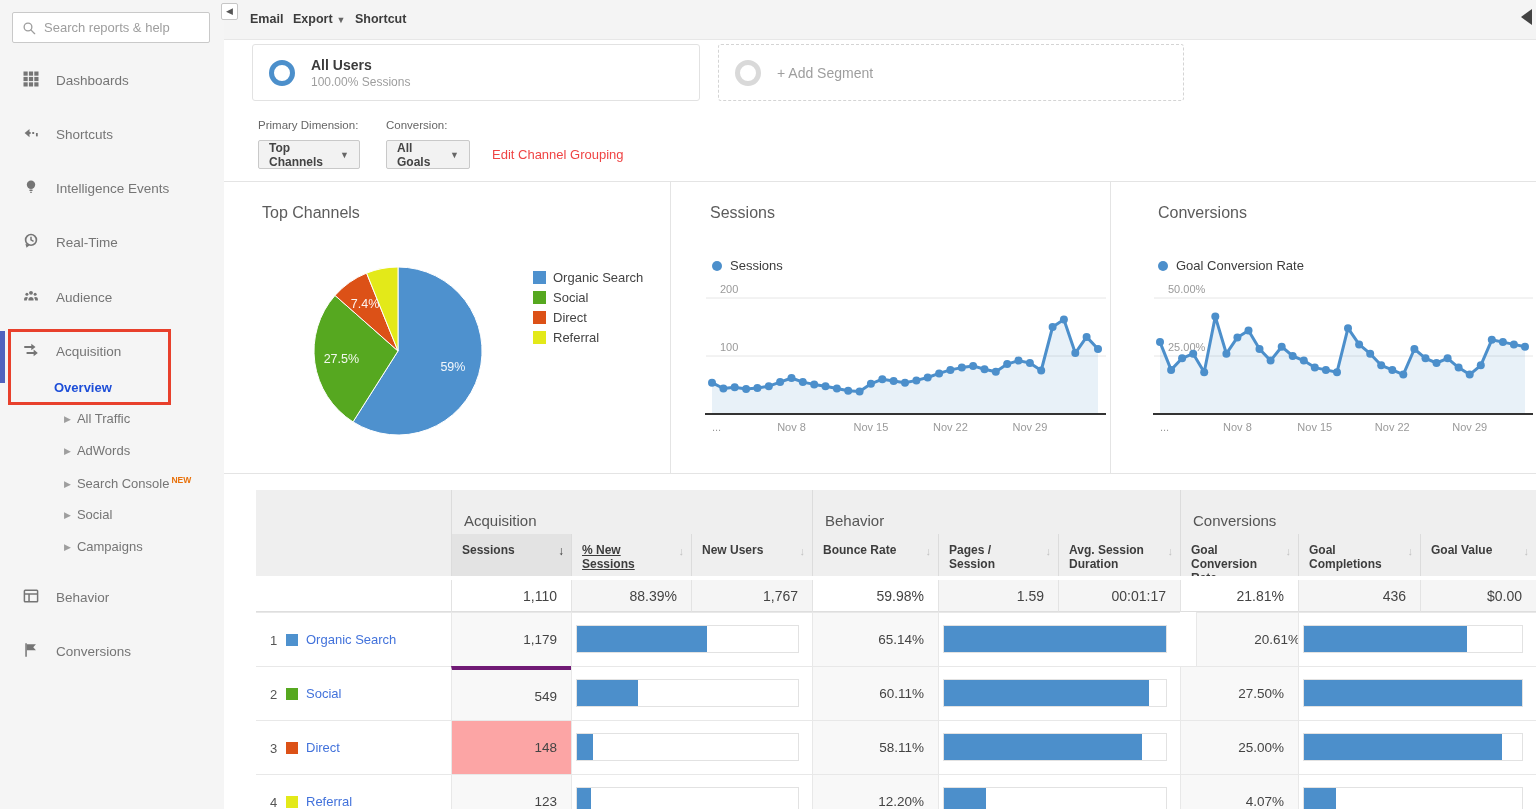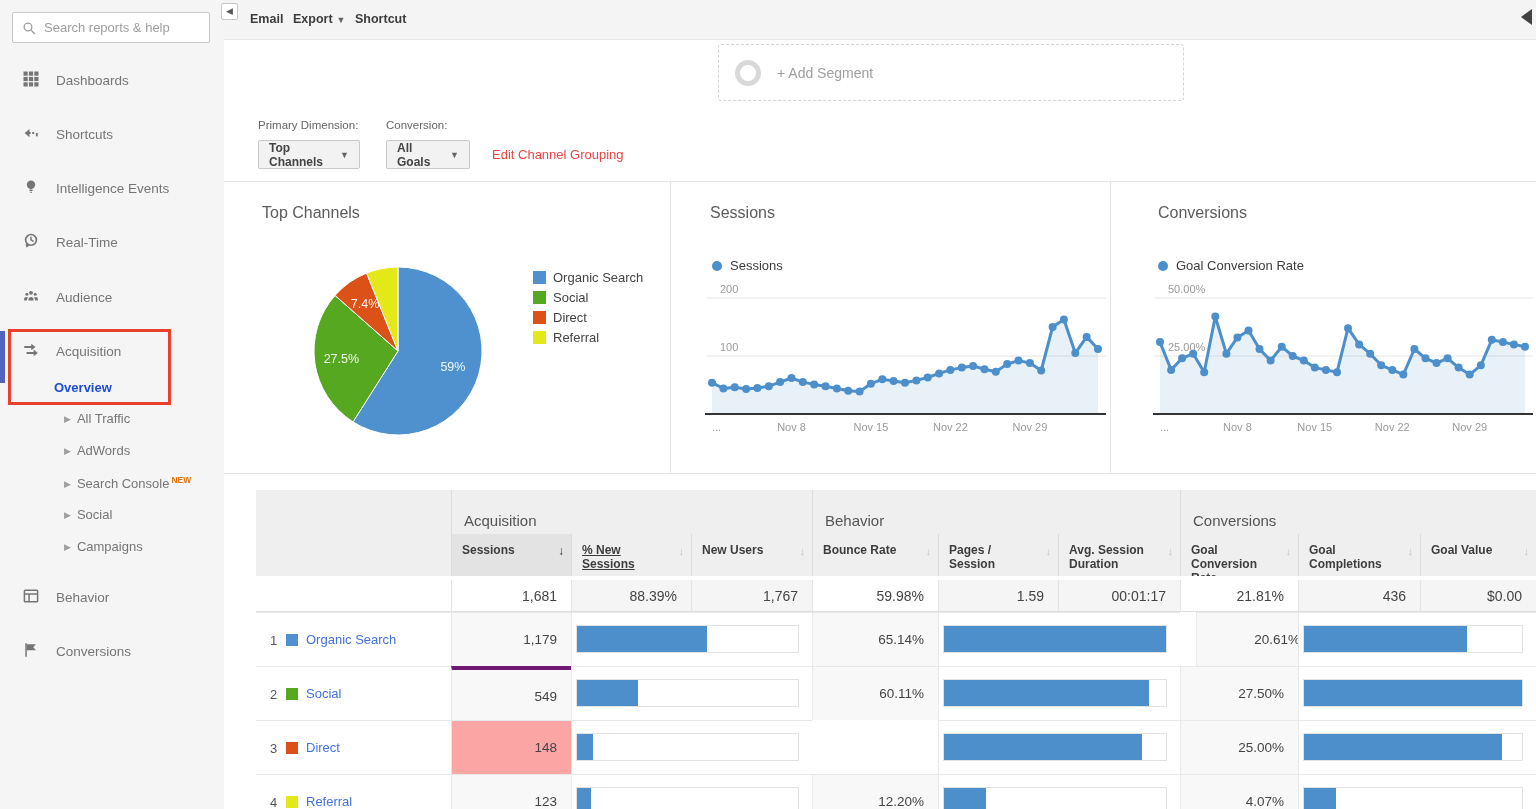--- a/index.html
+++ b/index.html
@@ -183,20 +183,27 @@
   </div>
 
   <div id="topstrip">
     <span class="tool-label" style="left:26px;">Email</span>
     <span class="tool-label" style="left:69px;"><span>Export</span><span class="tool-caret">▼</span></span>
     <span class="tool-label" style="left:131px;">Shortcut</span>
   </div>
   <div id="collapse-btn">◀</div>
   <div id="top-right-arrow"></div>
 
+  <div id="allusers-card">
+    <div class="donut blue" style="border-color: rgb(76, 143, 203);"></div>
+    <div class="seg-texts">
+      <div class="seg-title">All Users</div>
+      <div class="seg-sub">100.00% Sessions</div>
+    </div>
+  </div>
   <div id="addsegment-box">
     <div class="donut gray"></div>
     <div class="seg-texts">
         <div class="seg-title">+ Add Segment</div>
       </div>
   </div>
 
   <div class="dim-label" style="left:258px;">Primary Dimension:</div>
   <div class="dim-label" style="left:386px;">Conversion:</div>
   <div class="dim-btn" style="left:258px;width:102px;justify-content:space-between;">
@@ -367,21 +374,21 @@
       <div class="tcell hdr-cell sorted" style="left:195px;top:44px;width:120px;height:42px;padding:9px 24px 0 10px;border-left:1px solid #dcdcdc;position:absolute;">Sessions<span class="sort-arrow ">↓</span></div>
       <div class="tcell hdr-cell" style="left:315px;top:44px;width:120px;height:42px;padding:9px 24px 0 10px;border-left:1px solid #dcdcdc;position:absolute;text-decoration:underline;">% New Sessions<span class="sort-arrow faint">↓</span></div>
       <div class="tcell hdr-cell" style="left:435px;top:44px;width:121px;height:42px;padding:9px 24px 0 10px;border-left:1px solid #dcdcdc;position:absolute;">New Users<span class="sort-arrow faint">↓</span></div>
       <div class="tcell hdr-cell" style="left:556px;top:44px;width:126px;height:42px;padding:9px 24px 0 10px;border-left:1px solid #dcdcdc;position:absolute;">Bounce Rate<span class="sort-arrow faint">↓</span></div>
       <div class="tcell hdr-cell" style="left:682px;top:44px;width:120px;height:42px;padding:9px 24px 0 10px;border-left:1px solid #dcdcdc;position:absolute;">Pages / Session<span class="sort-arrow faint">↓</span></div>
       <div class="tcell hdr-cell" style="left:802px;top:44px;width:122px;height:42px;padding:9px 24px 0 10px;border-left:1px solid #dcdcdc;position:absolute;">Avg. Session Duration<span class="sort-arrow faint">↓</span></div>
       <div class="tcell hdr-cell" style="left:924px;top:44px;width:118px;height:42px;padding:9px 24px 0 10px;border-left:1px solid #dcdcdc;position:absolute;">Goal Conversion Rate<span class="sort-arrow faint">↓</span></div>
       <div class="tcell hdr-cell" style="left:1042px;top:44px;width:122px;height:42px;padding:9px 24px 0 10px;border-left:1px solid #dcdcdc;position:absolute;">Goal Completions<span class="sort-arrow faint">↓</span></div>
       <div class="tcell hdr-cell" style="left:1164px;top:44px;width:116px;height:42px;padding:9px 24px 0 10px;border-left:1px solid #dcdcdc;position:absolute;">Goal Value<span class="sort-arrow faint">↓</span></div>
       <div class="tcell " style="left:0px;top:90px;width:195px;height:32px;background:#fff;border-bottom:1px solid #dedede;"></div>
-      <div class="tcell num-cell" style="left:195px;top:90px;width:120px;height:32px;background:#fff;border-left:1px solid #e3e3e3;border-bottom:1px solid #dedede;padding:8px 14px 0 0;">1,681</div>
+      <div class="tcell num-cell" style="left:195px;top:90px;width:120px;height:32px;background:#fff;border-left:1px solid #e3e3e3;border-bottom:1px solid #dedede;padding:8px 14px 0 0;">1,110</div>
       <div class="tcell num-cell" style="left:315px;top:90px;width:120px;height:32px;background:#f5f5f5;border-left:1px solid #e3e3e3;border-bottom:1px solid #dedede;padding:8px 14px 0 0;">88.39%</div>
       <div class="tcell num-cell" style="left:435px;top:90px;width:121px;height:32px;background:#f5f5f5;border-left:1px solid #e3e3e3;border-bottom:1px solid #dedede;padding:8px 14px 0 0;">1,767</div>
       <div class="tcell num-cell" style="left:556px;top:90px;width:126px;height:32px;background:#fff;border-left:1px solid #e3e3e3;border-bottom:1px solid #dedede;padding:8px 14px 0 0;">59.98%</div>
       <div class="tcell num-cell" style="left:682px;top:90px;width:120px;height:32px;background:#f5f5f5;border-left:1px solid #e3e3e3;border-bottom:1px solid #dedede;padding:8px 14px 0 0;">1.59</div>
       <div class="tcell num-cell" style="left:802px;top:90px;width:122px;height:32px;background:#f5f5f5;border-left:1px solid #e3e3e3;border-bottom:1px solid #dedede;padding:8px 14px 0 0;">00:01:17</div>
       <div class="tcell num-cell" style="left:924px;top:90px;width:118px;height:32px;background:#fff;border-left:1px solid #e3e3e3;border-bottom:1px solid #dedede;padding:8px 14px 0 0;">21.81%</div>
       <div class="tcell num-cell" style="left:1042px;top:90px;width:122px;height:32px;background:#f5f5f5;border-left:1px solid #e3e3e3;border-bottom:1px solid #dedede;padding:8px 14px 0 0;">436</div>
       <div class="tcell num-cell" style="left:1164px;top:90px;width:116px;height:32px;background:#f5f5f5;border-left:1px solid #e3e3e3;border-bottom:1px solid #dedede;padding:8px 14px 0 0;">$0.00</div>
       <div class="tcell " style="left:0px;top:122px;width:195px;height:54px;border-top:1px solid #e8e8e8;background:#fff;">
         <span class="row-rank" style="position:absolute;left:14px;top:20px;">1</span>
@@ -428,20 +435,21 @@
         <span class="bar-track" style="left:4px;top:12px;width:220px;height:28px;">
           <span class="bar-fill" style="width:100%;background:#4c8fcb;"></span>
         </span>
       </div>
       <div class="tcell " style="left:0px;top:230px;width:195px;height:54px;border-top:1px solid #e8e8e8;background:#fff;">
         <span class="row-rank" style="position:absolute;left:14px;top:20px;">3</span>
         <span class="row-square" style="left:30px;top:21px;background:#dc5117;"></span>
         <span class="row-link" style="position:absolute;left:50px;top:19px;color:#4272db;">Direct</span>
       </div>
       <div class="tcell num-cell" style="left:195px;top:230px;width:120px;height:54px;background:#fca5a5;border-top:1px solid #e8e8e8;border-left:1px solid #e8e8e8;padding:19px 14px 0 0;font-size:13.5px;">148</div>
+      <div class="tcell num-cell" style="left:556px;top:230px;width:126px;height:54px;background:#f8f8f8;border-top:1px solid #e8e8e8;border-left:1px solid #e8e8e8;padding:19px 14px 0 0;font-size:13.5px;">58.11%</div>
       <div class="tcell num-cell" style="left:924px;top:230px;width:118px;height:54px;background:#f8f8f8;border-top:1px solid #e8e8e8;border-left:1px solid #e8e8e8;padding:19px 14px 0 0;font-size:13.5px;">25.00%</div>
       <div class="tcell " style="left:315px;top:230px;width:241px;height:54px;background:#fff;border-top:1px solid #e8e8e8;border-left:1px solid #e8e8e8;">
         <span class="bar-track" style="left:4px;top:12px;width:223px;height:28px;">
           <span class="bar-fill" style="width:7.4%;background:#4c8fcb;"></span>
         </span>
       </div>
       <div class="tcell " style="left:682px;top:230px;width:242px;height:54px;background:#fff;border-top:1px solid #e8e8e8;border-left:1px solid #e8e8e8;">
         <span class="bar-track" style="left:4px;top:12px;width:224px;height:28px;">
           <span class="bar-fill" style="width:89.2%;background:#4c8fcb;"></span>
         </span>

